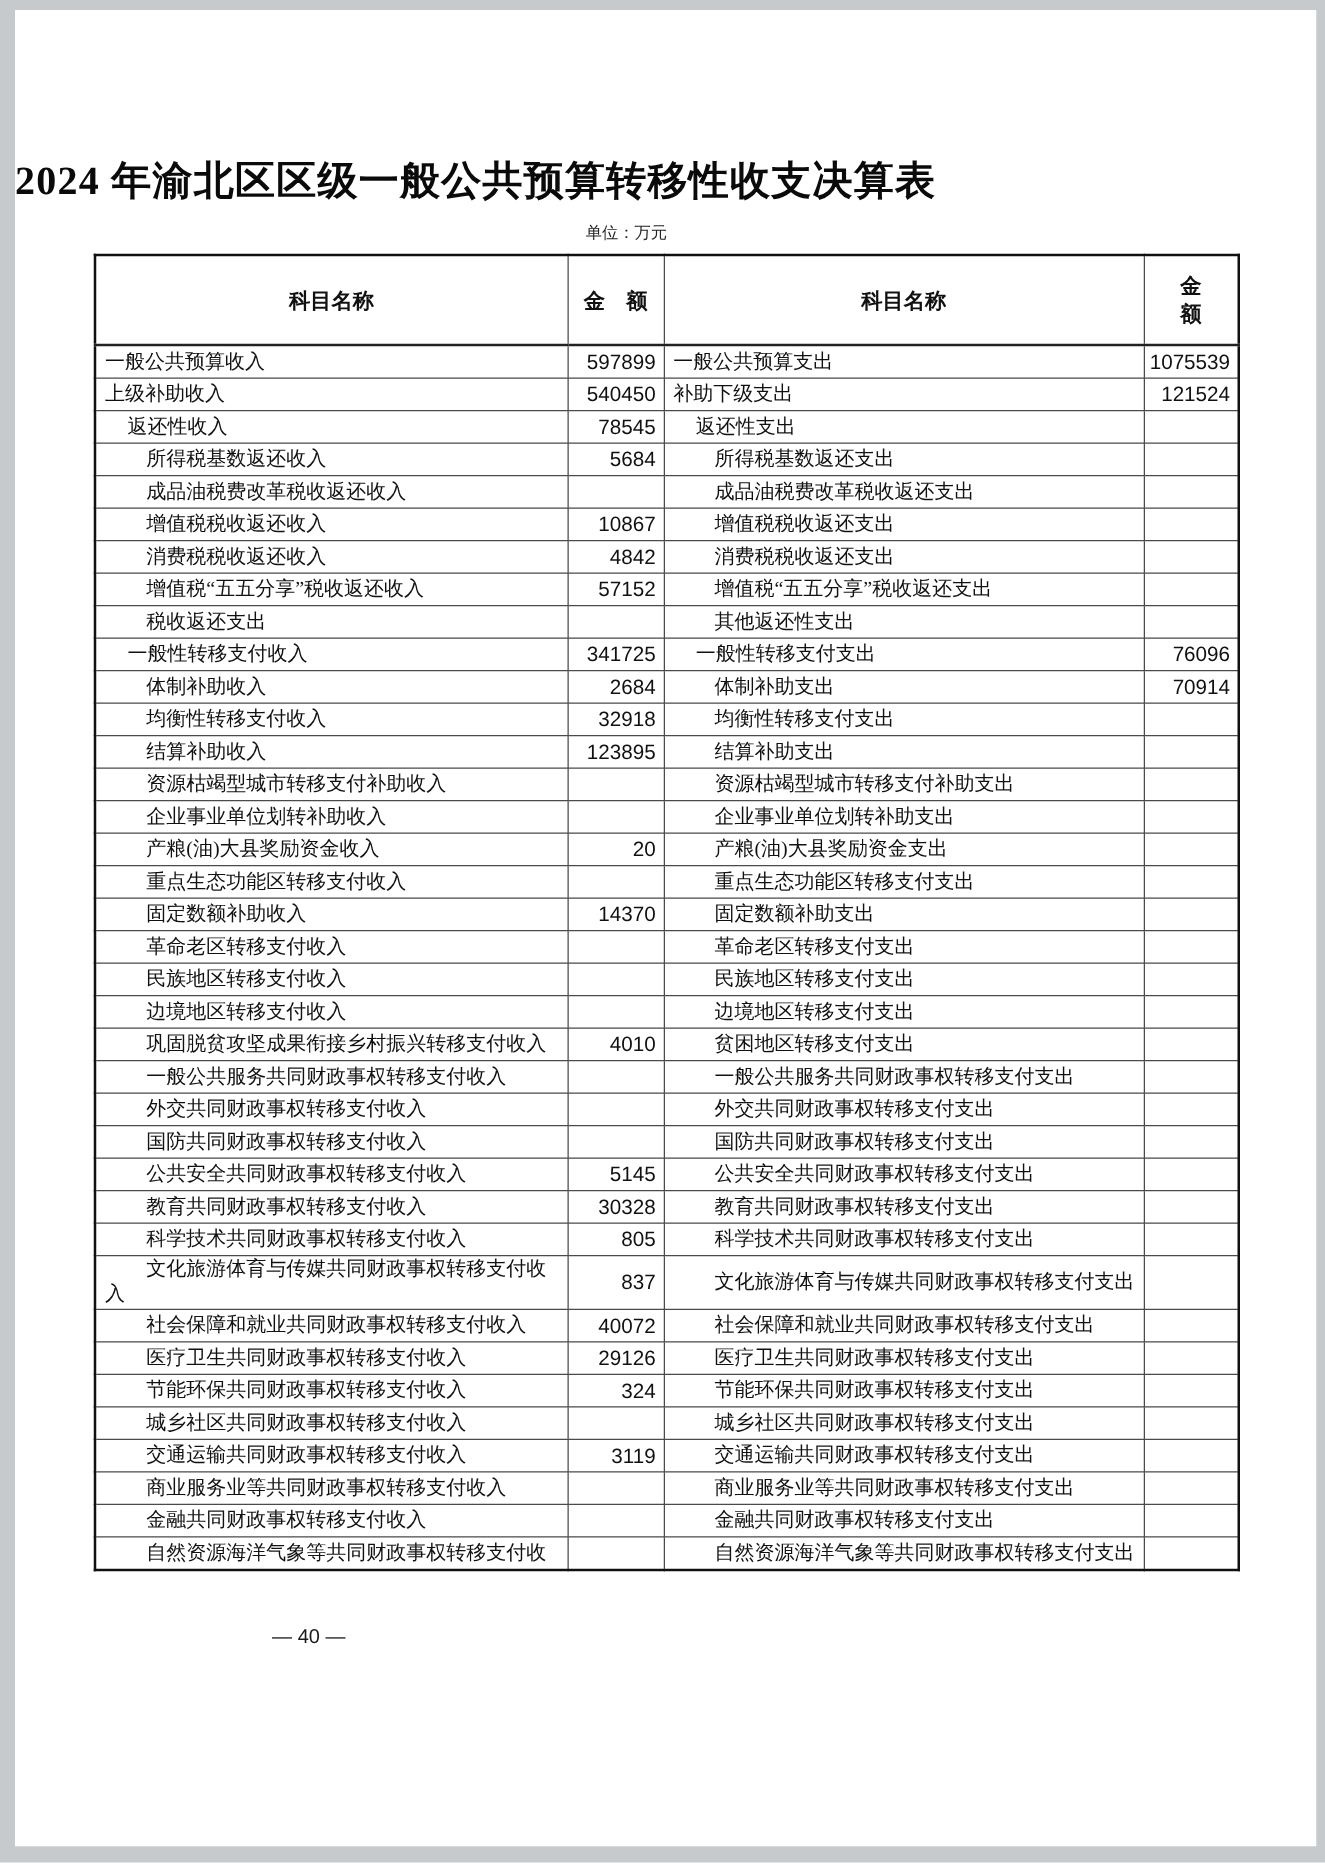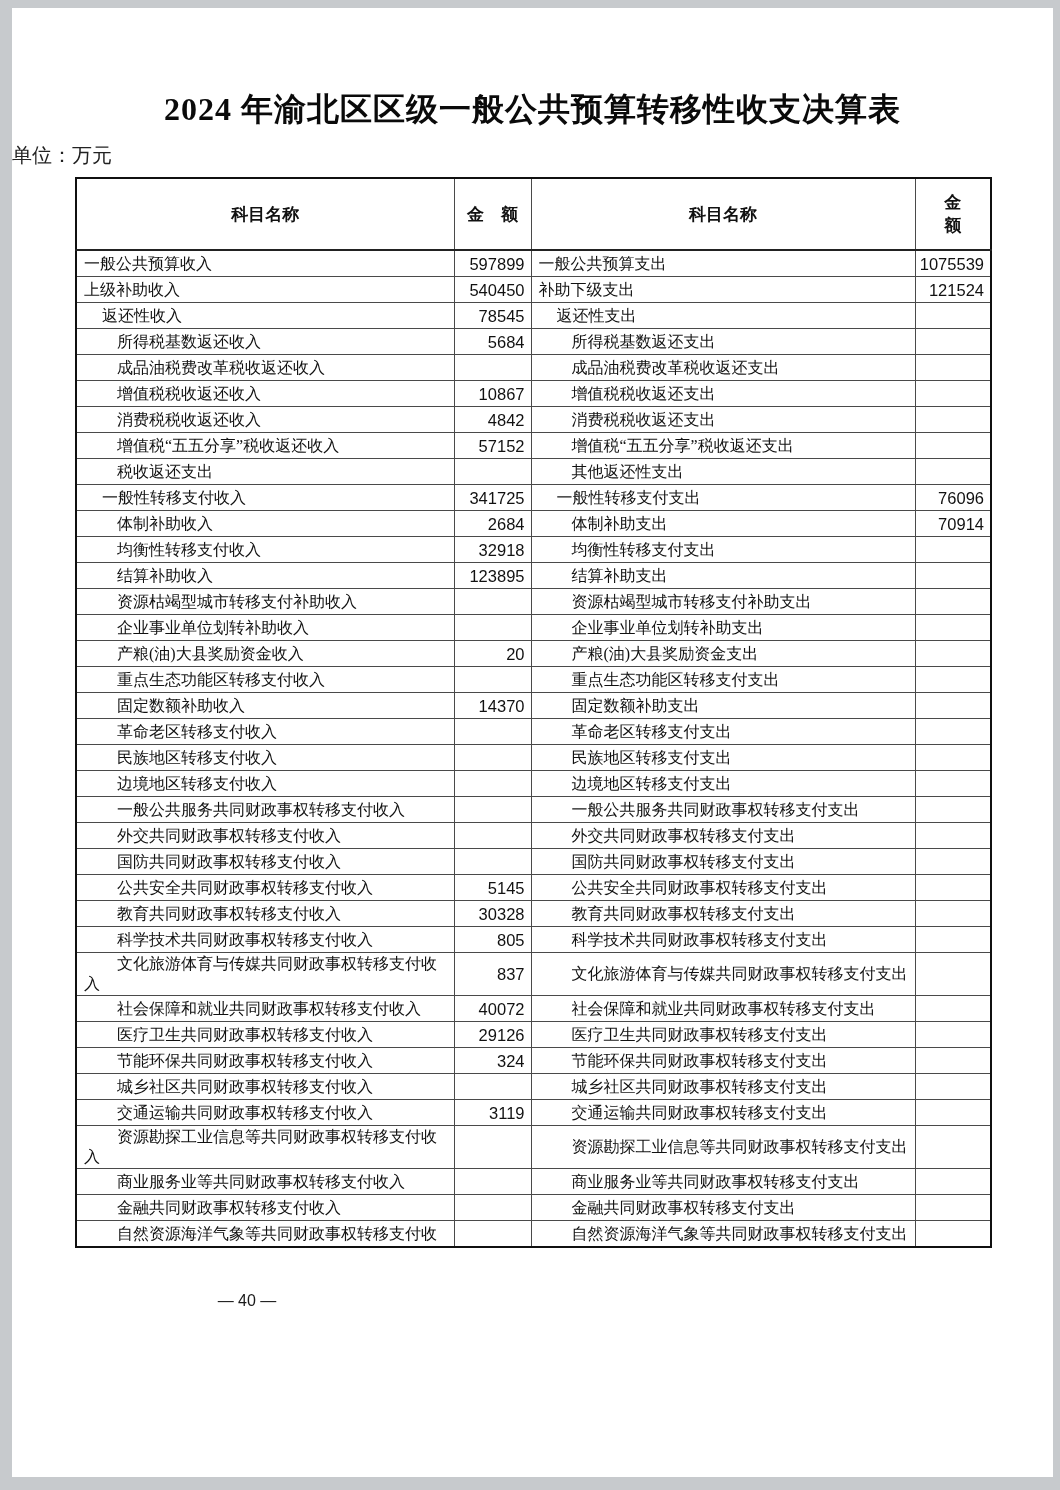--- a/index.html
+++ b/index.html
@@ -10,31 +10,30 @@
     font-family: "Liberation Serif", serif;
     color: #111;
   }
   .page {
     position: absolute;
     left: 12px; top: 8px; right: 7px; bottom: 13px;
     background: #ffffff;
     overflow: hidden;
   }
   .doc-title {
-    margin: 80px 0 0 0;
-    text-align: center;
+    margin: 115px 0 0 0;
     font-size: 32px;
     font-weight: bold;
     letter-spacing: 1px;
     color: #0a0a0a;
   }
   .unit-line {
     margin: 10px 63px 8px 0;
-    text-align: left;
-    font-size: 20px;
+    text-align: center;
+    font-size: 13px;
     color: #222;
   }
   table.budget {
     border-collapse: collapse;
     table-layout: fixed;
     margin-left: 63px;
     width: 915px;
     border: 2px solid #101010;
   }
   col.c-name-l  { width: 378px; }
@@ -223,20 +222,26 @@
           <td class="t rcol ind2">民族地区转移支付支出</td>
           <td class="amt"></td>
         </tr>
         <tr>
           <td class="t lcol ind2">边境地区转移支付收入</td>
           <td class="amt"></td>
           <td class="t rcol ind2">边境地区转移支付支出</td>
           <td class="amt"></td>
         </tr>
         <tr>
+          <td class="t lcol ind2">巩固脱贫攻坚成果衔接乡村振兴转移支付收入</td>
+          <td class="amt">4010</td>
+          <td class="t rcol ind2">贫困地区转移支付支出</td>
+          <td class="amt"></td>
+        </tr>
+        <tr>
           <td class="t lcol ind2">一般公共服务共同财政事权转移支付收入</td>
           <td class="amt"></td>
           <td class="t rcol ind2">一般公共服务共同财政事权转移支付支出</td>
           <td class="amt"></td>
         </tr>
         <tr>
           <td class="t lcol ind2">外交共同财政事权转移支付收入</td>
           <td class="amt"></td>
           <td class="t rcol ind2">外交共同财政事权转移支付支出</td>
           <td class="amt"></td>
@@ -295,26 +300,20 @@
           <td class="t rcol ind2">城乡社区共同财政事权转移支付支出</td>
           <td class="amt"></td>
         </tr>
         <tr>
           <td class="t lcol ind2">交通运输共同财政事权转移支付收入</td>
           <td class="amt">3119</td>
           <td class="t rcol ind2">交通运输共同财政事权转移支付支出</td>
           <td class="amt"></td>
         </tr>
         <tr>
-          <td class="t lcol ind2">资源勘探工业信息等共同财政事权转移支付收入</td>
-          <td class="amt"></td>
-          <td class="t rcol ind2">资源勘探工业信息等共同财政事权转移支付支出</td>
-          <td class="amt"></td>
-        </tr>
-        <tr>
           <td class="t lcol ind2">商业服务业等共同财政事权转移支付收入</td>
           <td class="amt"></td>
           <td class="t rcol ind2">商业服务业等共同财政事权转移支付支出</td>
           <td class="amt"></td>
         </tr>
         <tr>
           <td class="t lcol ind2">金融共同财政事权转移支付收入</td>
           <td class="amt"></td>
           <td class="t rcol ind2">金融共同财政事权转移支付支出</td>
           <td class="amt"></td>

